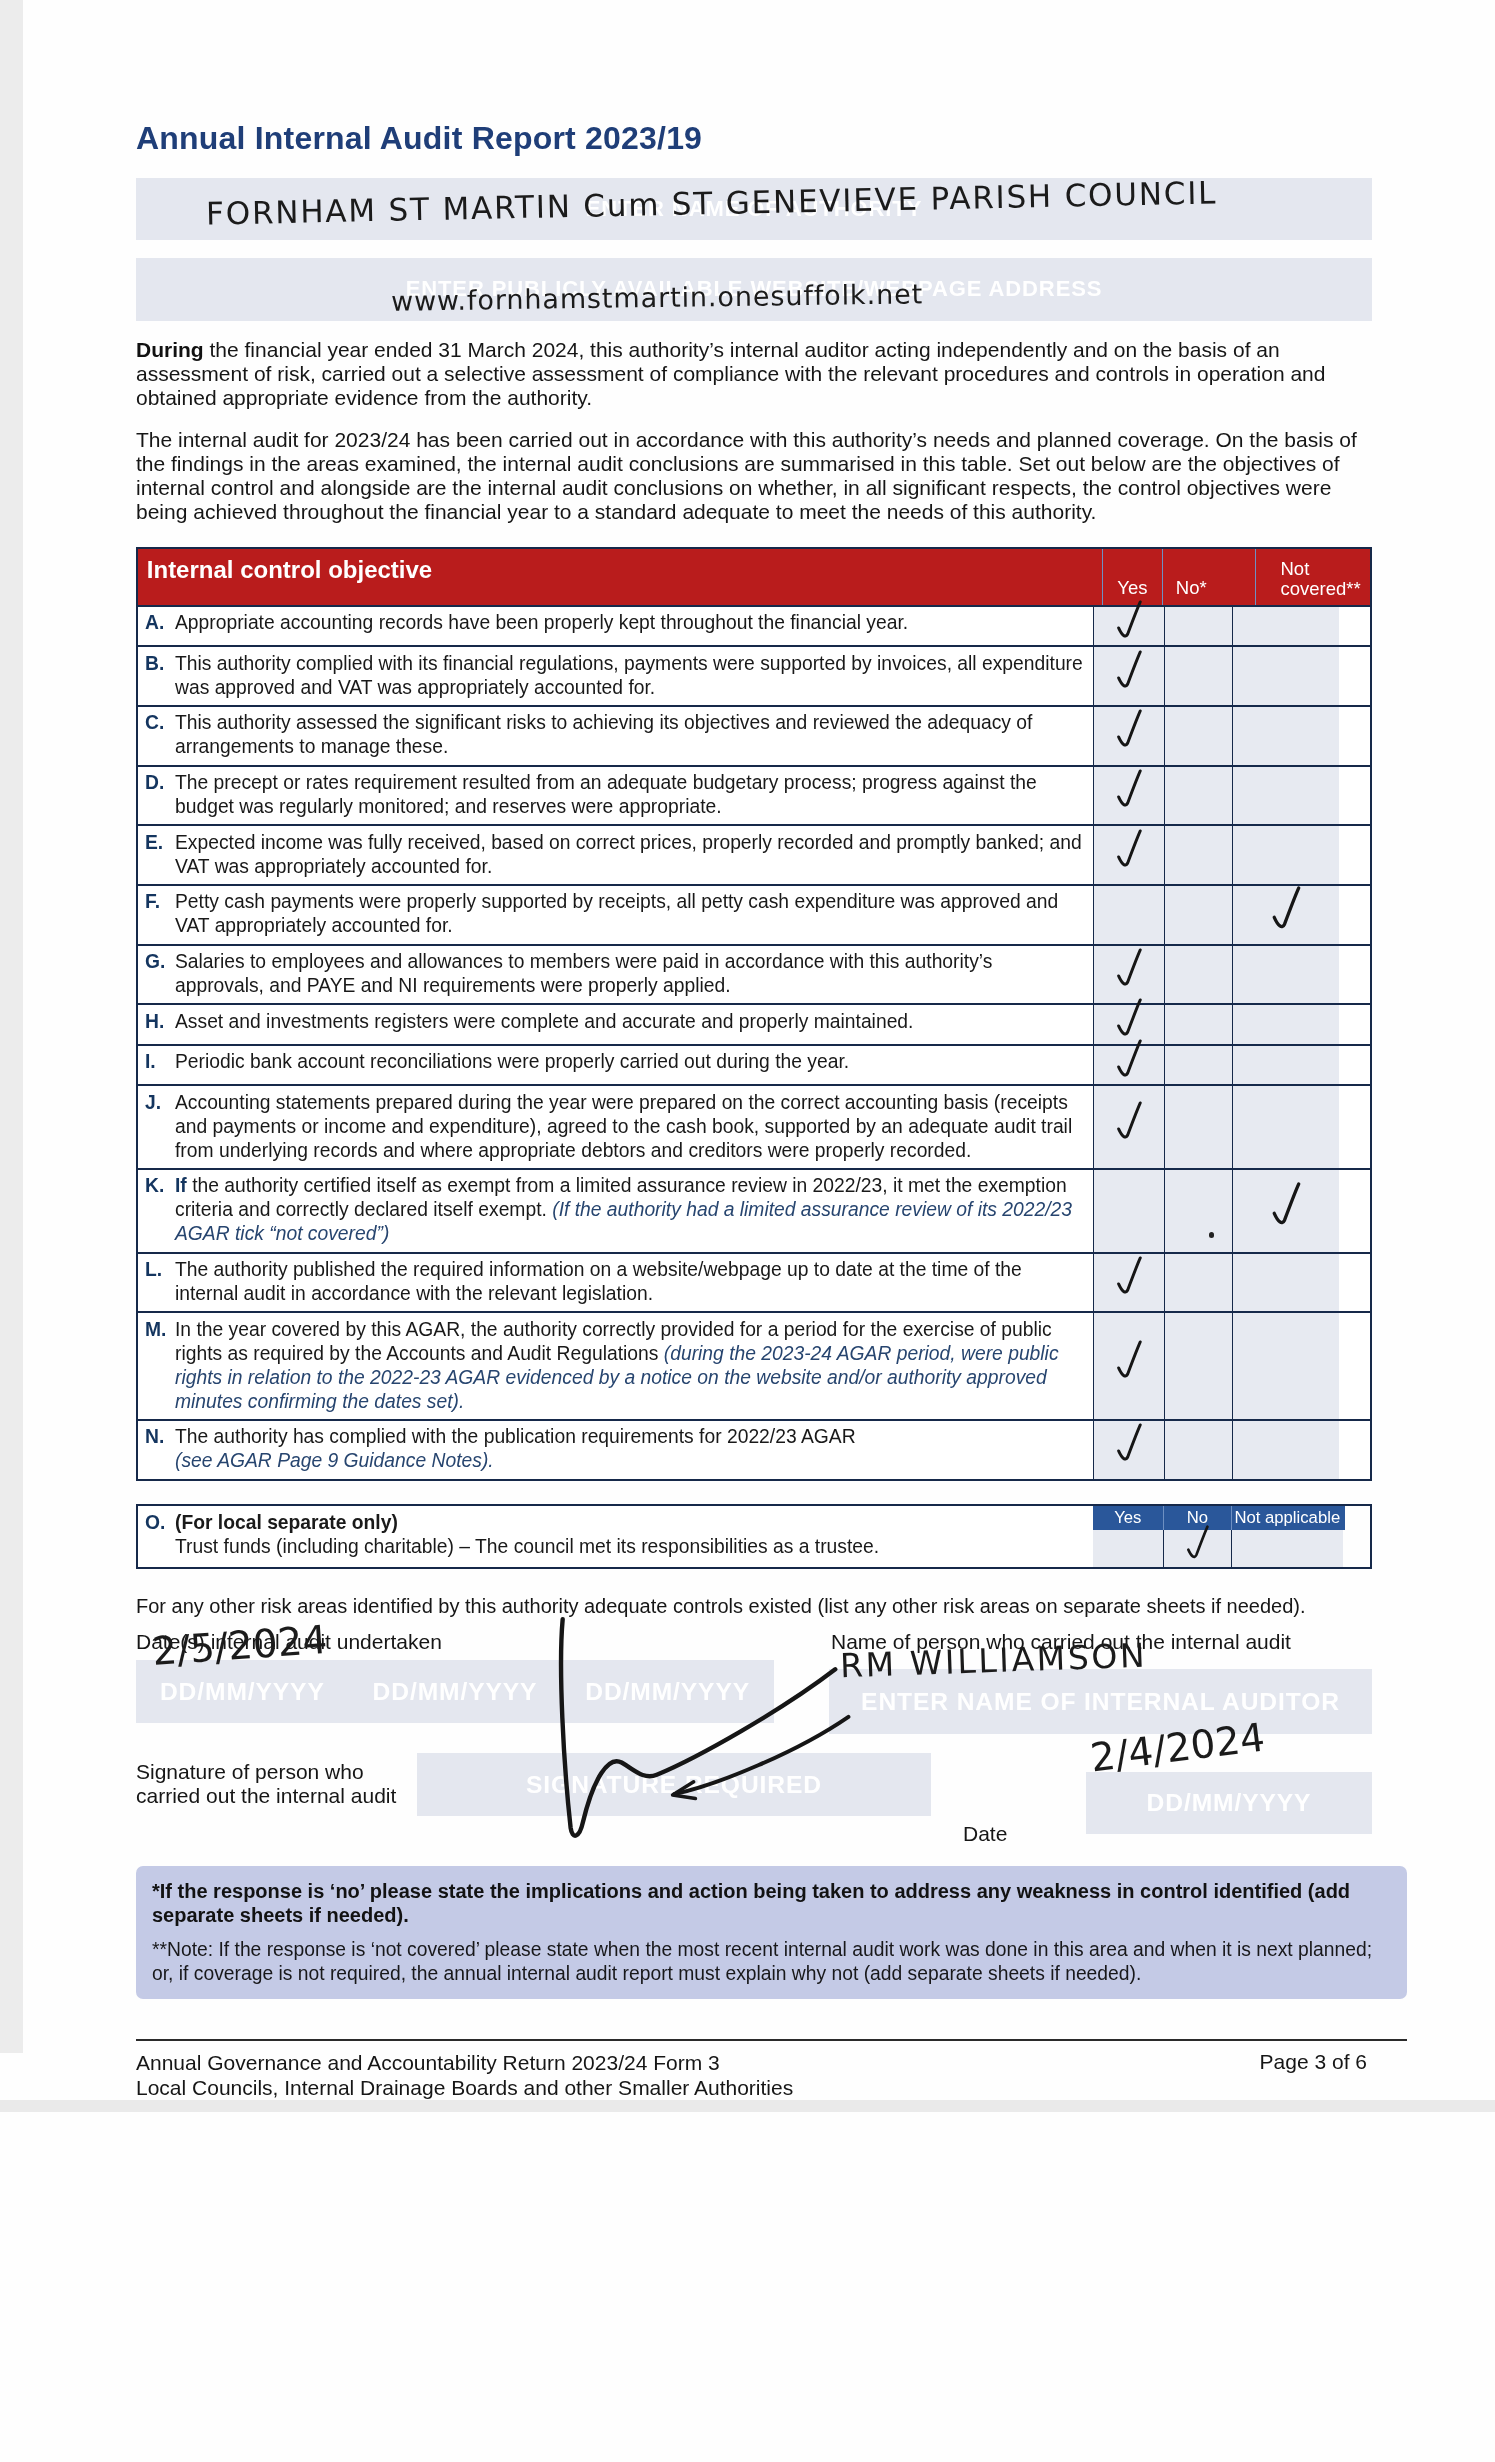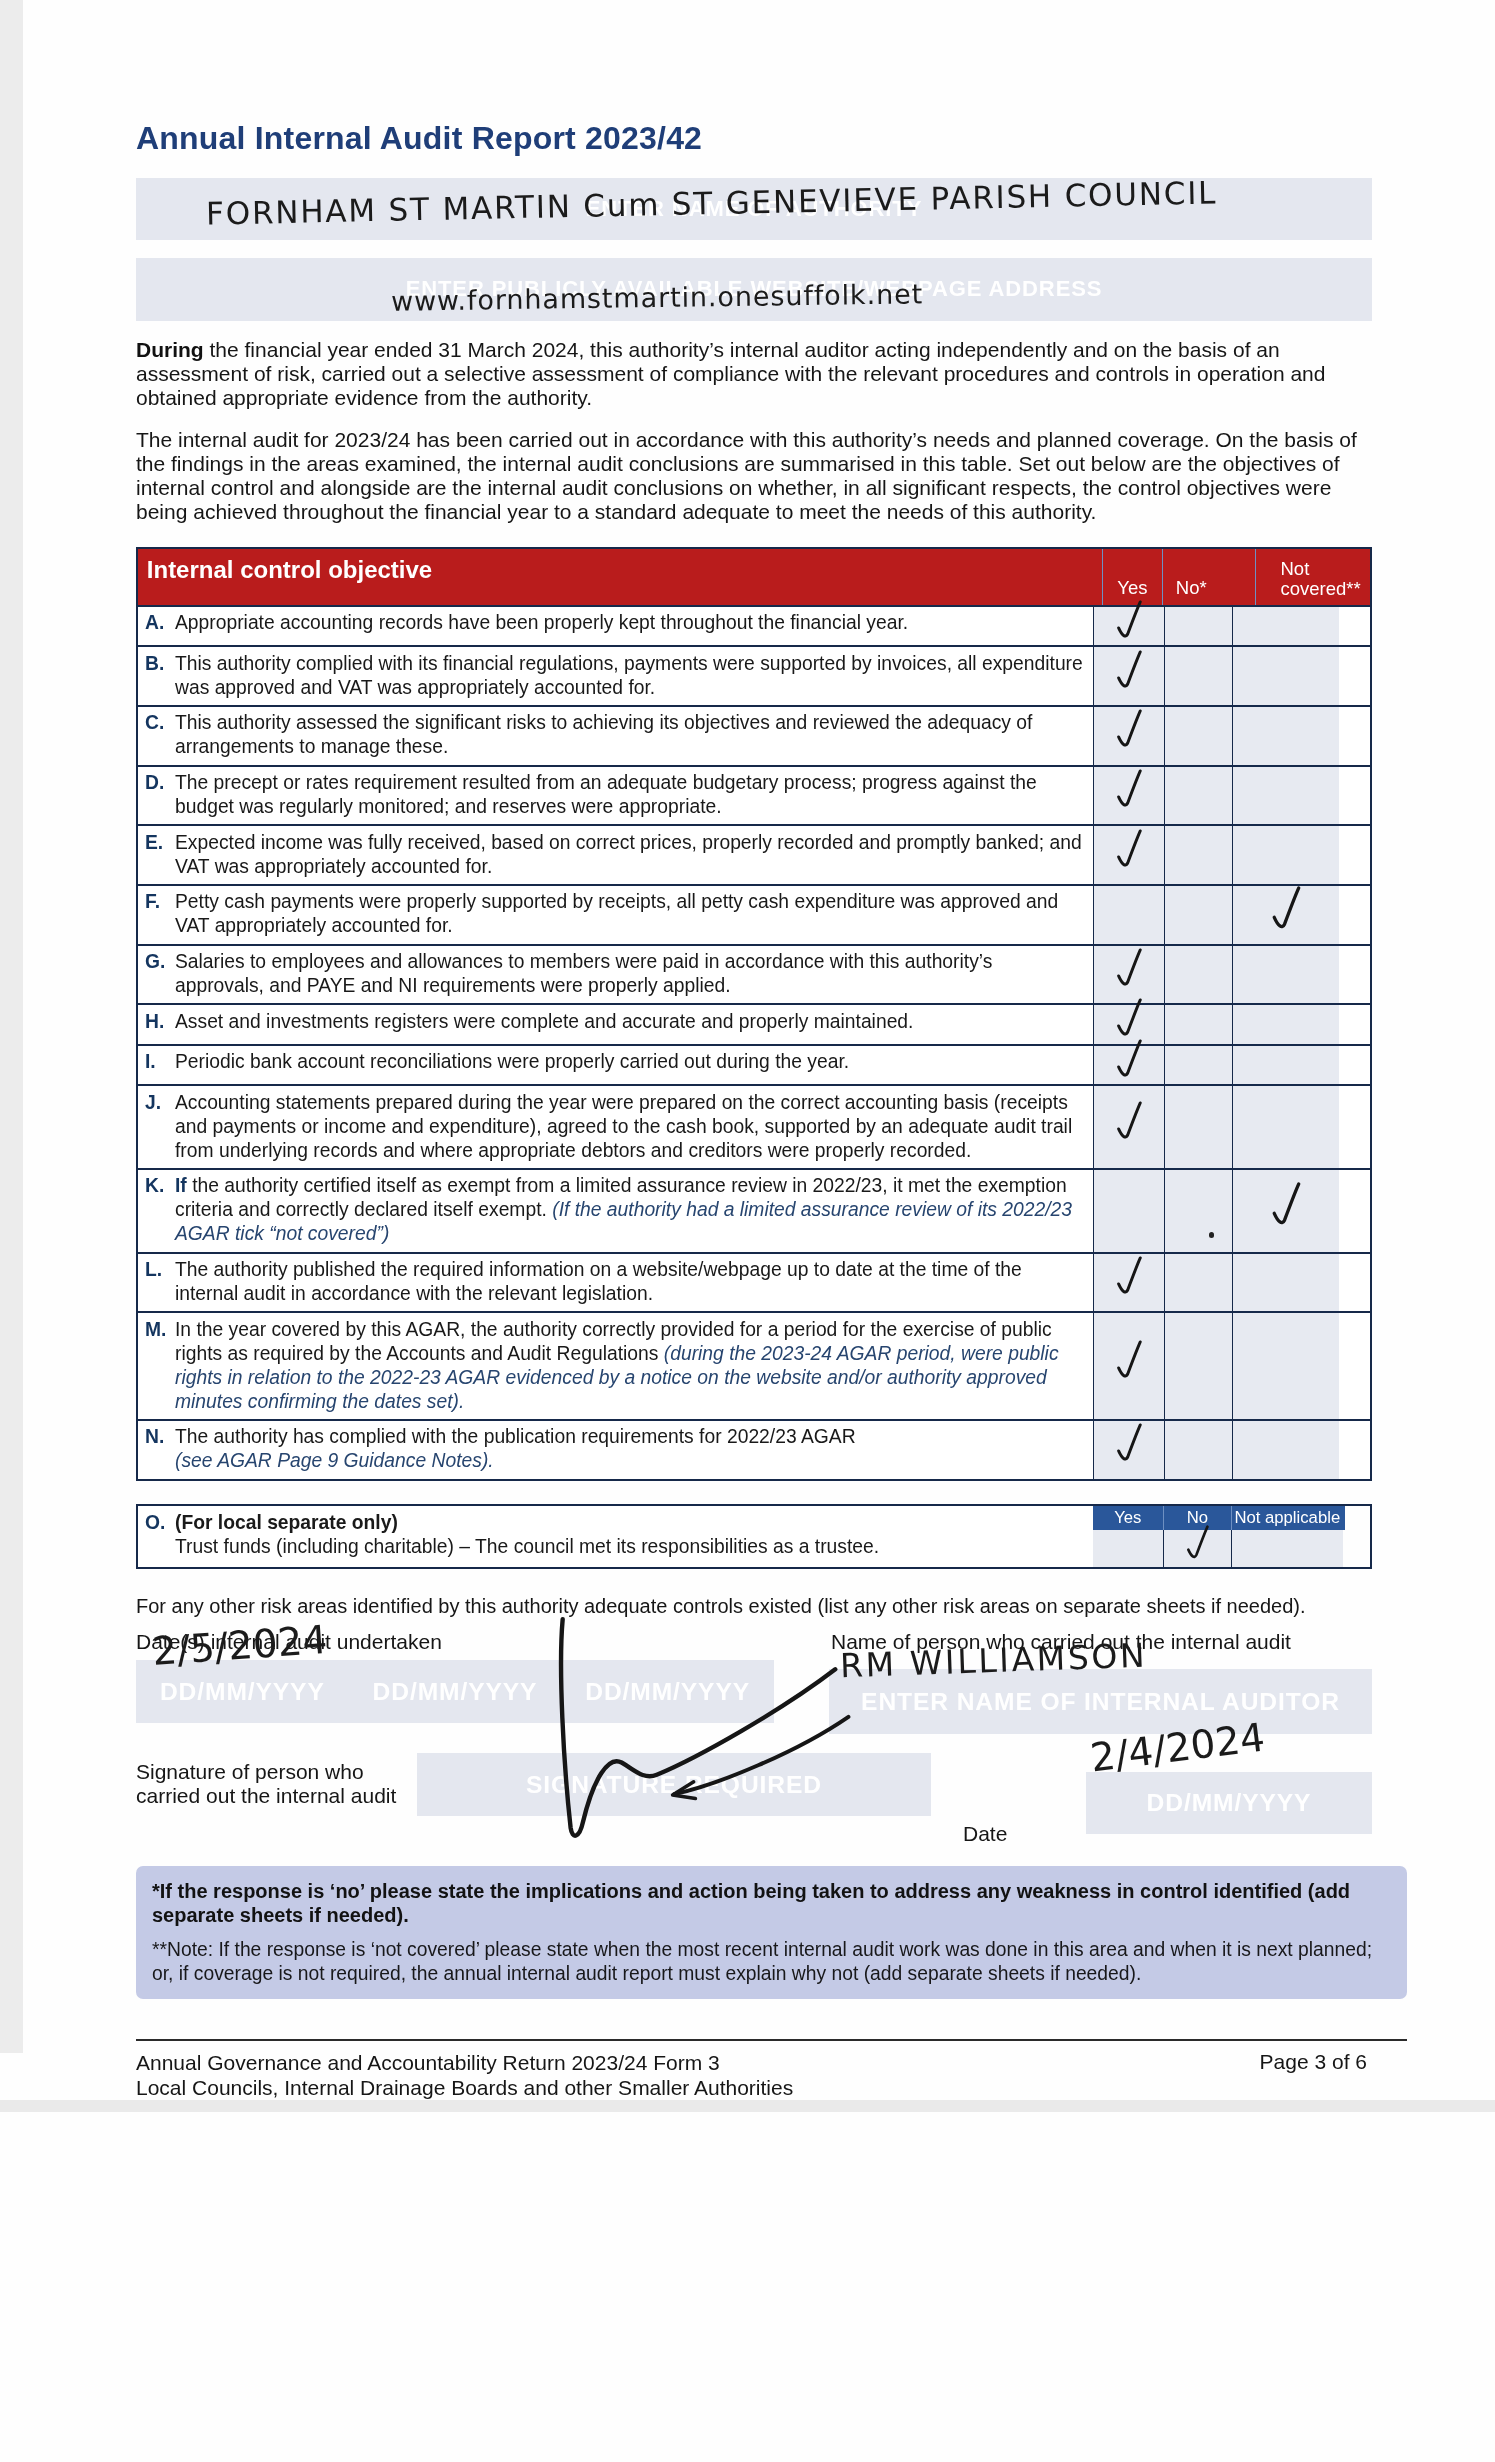--- a/index.html
+++ b/index.html
@@ -93,21 +93,21 @@
 </style>
 </head>
 <body>
 
 <div class="canvas">
   <div class="scan-strip-left"></div>
   <div class="scan-strip-bottom"></div>
 
   <div class="content">
 
-    <div class="title">Annual Internal Audit Report 2023/42</div>
+    <div class="title">Annual Internal Audit Report 2023/19</div>
 
     <div class="field">
       <div class="ph">ENTER NAME OF AUTHORITY</div>
       <div class="hw hw-authority">FORNHAM ST MARTIN Cum ST GENEVIEVE PARISH COUNCIL</div>
     </div>
 
     <div class="field" style="margin-top:17.6px;height:63px;">
       <div class="ph">ENTER PUBLICLY AVAILABLE WEBSITE/WEBPAGE ADDRESS</div>
       <div class="hw hw-website">www.fornhamstmartin.onesuffolk.net</div>
     </div>

